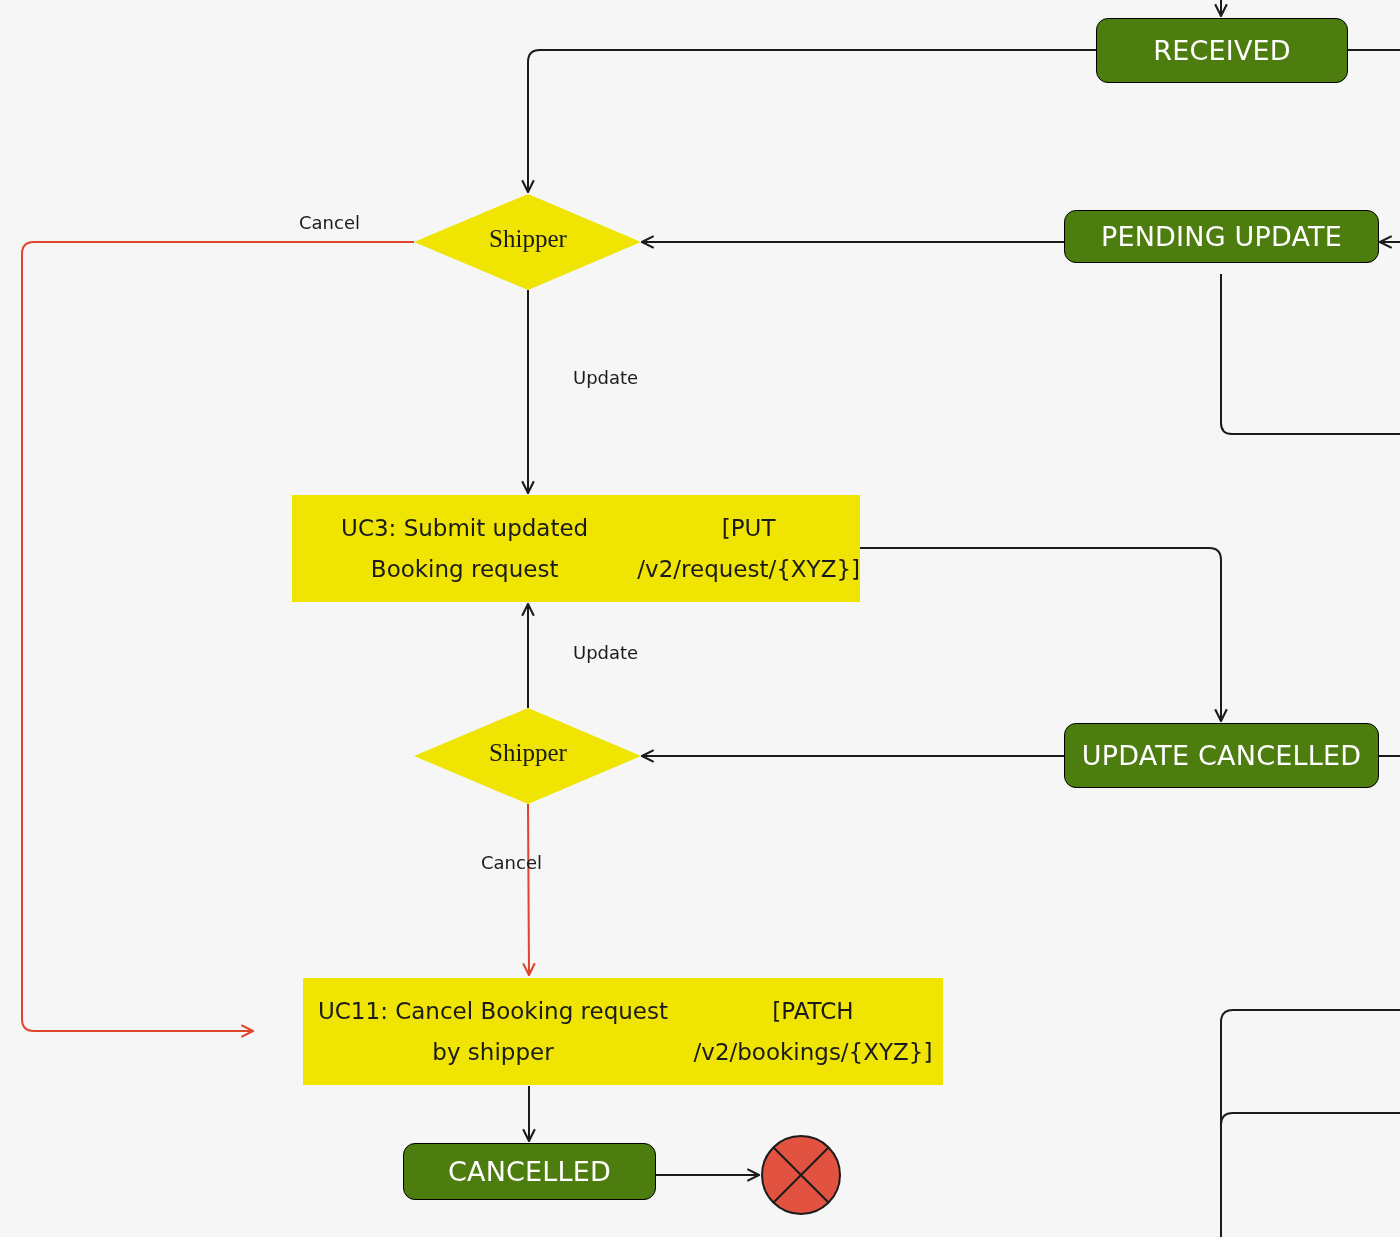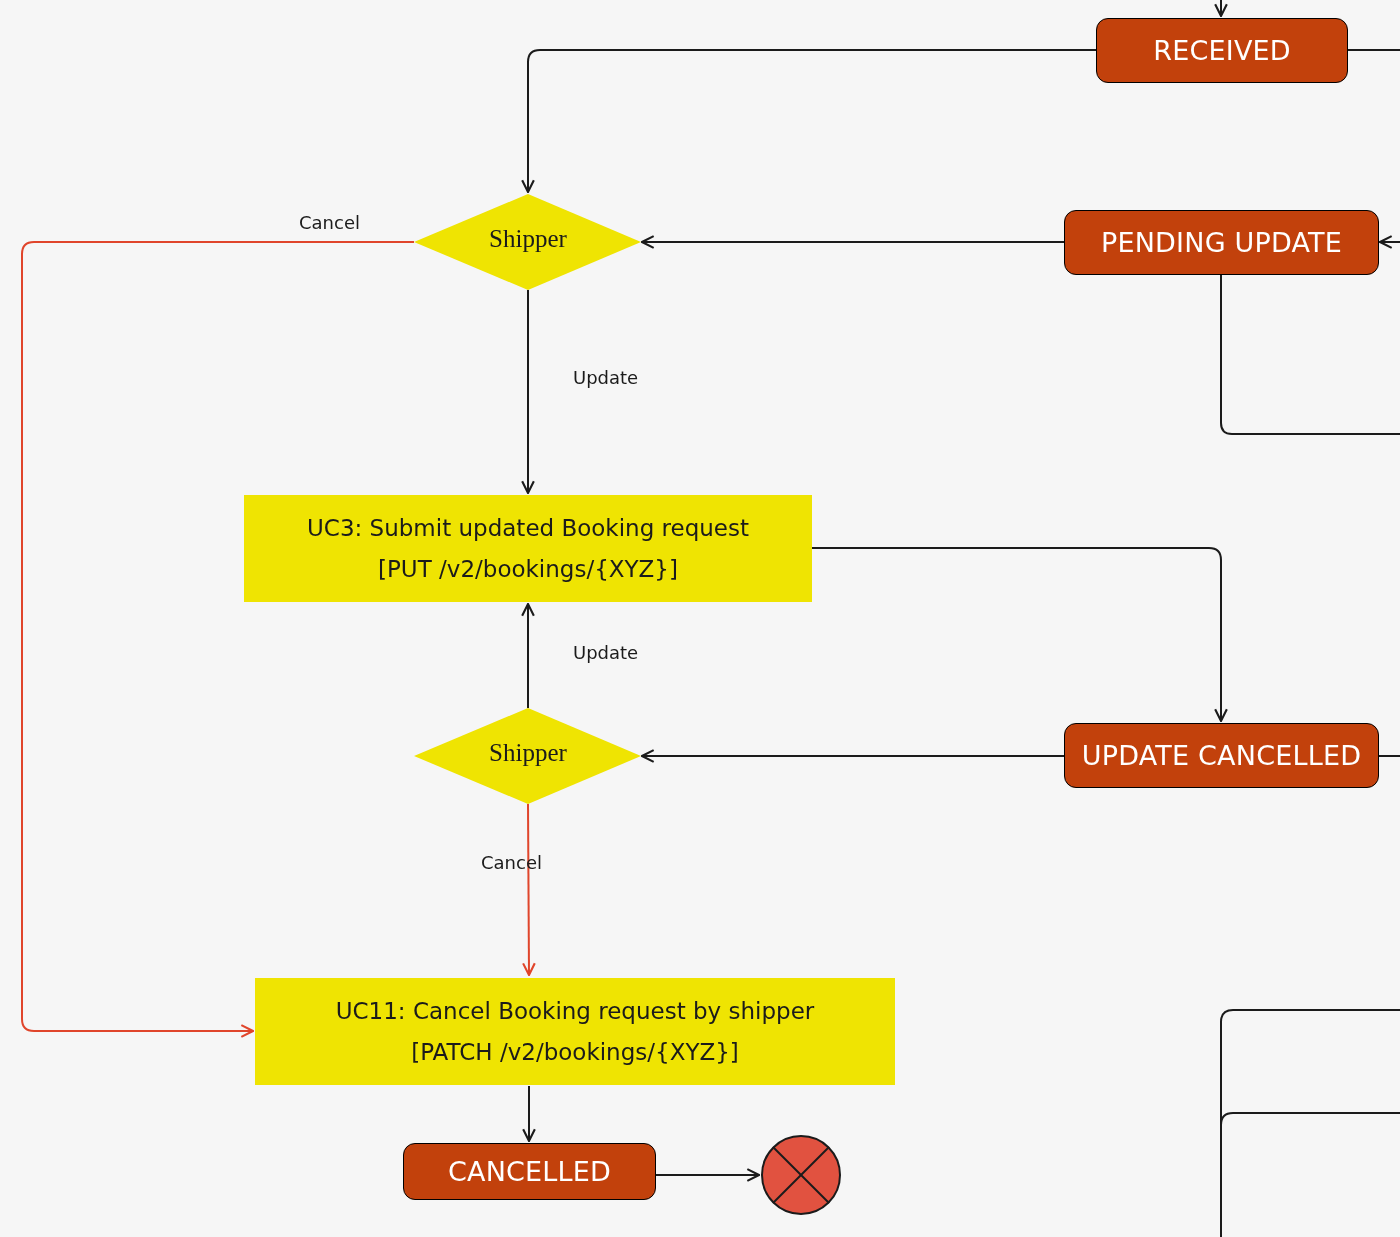--- a/index.html
+++ b/index.html
@@ -1,25 +1,25 @@
 <!DOCTYPE html>
 <html><head>
 <meta charset="utf-8">
 <style>
   html, body { margin:0; padding:0; }
   body { width:1400px; height:1237px; background:#f6f6f6; position:relative; overflow:hidden;
          font-family:"DejaVu Sans", sans-serif; }
   svg#canvas { position:absolute; left:0; top:0; }
-  .state { position:absolute; background:#c2410c; color:#ffffff; border-radius:12px;
+  .state { position:absolute; background:#4d7c0f; color:#ffffff; border-radius:12px;
            display:flex; align-items:center; justify-content:center;
            font-family:"DejaVu Sans", sans-serif; font-size:27px; letter-spacing:0.2px;
            box-sizing:border-box; border:1.5px solid #000; }
   .process { position:absolute; background:#efe402; color:#1b1b1b;
-             display:flex; flex-direction:column; align-items:center; justify-content:center;
-             font-family:"DejaVu Sans", sans-serif; font-size:23px; line-height:41px; text-align:center; }
+             display:flex; flex-direction:row; align-items:center; justify-content:center;
+             font-family:"DejaVu Sans", sans-serif; font-size:23px; line-height:41px; text-align:center;margin-left:48px; }
   .decision-label { position:absolute; font-family:Liberation Serif, serif; font-size:25px; color:#1b1b1b;
                     width:200px; text-align:center; }
   .edge-label { position:absolute; font-family:"DejaVu Sans", sans-serif; font-size:18px; color:#1b1b1b;margin-left:36px; }
 </style>
 </head>
 <body>
 
 <svg id="canvas" width="1400" height="1237">
   <defs>
     <marker id="arrowBlack" viewBox="0 0 12 12" refX="11" refY="6" markerWidth="14" markerHeight="14" orient="auto-start-reverse" markerUnits="userSpaceOnUse">
@@ -69,36 +69,36 @@
   <g>
     <circle cx="801" cy="1175" r="39" fill="#e15240" stroke="#1b1b1b" stroke-width="2"></circle>
     <line x1="773" y1="1147" x2="829" y2="1203" stroke="#1b1b1b" stroke-width="2"></line>
     <line x1="829" y1="1147" x2="773" y2="1203" stroke="#1b1b1b" stroke-width="2"></line>
   </g>
 </svg>
 
 <div class="state" style="left:1096px; top:18px; width:252px; height:65px;">
   <span>RECEIVED</span>
 </div>
-<div class="state" style="left:1064px; top:210px; width:315px; height:65px;">
+<div class="state" style="left:1064px; top:210px; width:315px; height:53px;">
   <span>PENDING UPDATE</span>
 </div>
 <div class="state" style="left:1064px; top:723px; width:315px; height:65px;">
   <span>UPDATE CANCELLED</span>
 </div>
 <div class="state" style="left:403px; top:1143px; width:253px; height:57px;">
   <span>CANCELLED</span>
 </div>
 
 <div class="decision-label" style="left:428px; top:225px;">Shipper</div>
 <div class="decision-label" style="left:428px; top:739px;">Shipper</div>
 
 <div class="process" style="left:244px; top:495px; width:568px; height:107px;">
   <div>UC3: Submit updated Booking request</div>
-  <div>[PUT /v2/bookings/{XYZ}]</div>
+  <div>[PUT /v2/request/{XYZ}]</div>
 </div>
 <div class="process" style="left:255px; top:978px; width:640px; height:107px;">
   <div>UC11: Cancel Booking request by shipper</div>
   <div>[PATCH /v2/bookings/{XYZ}]</div>
 </div>
 
 <div class="edge-label" style="left:263px; top:212px;">Cancel</div>
 <div class="edge-label" style="left:537px; top:367px;">Update</div>
 <div class="edge-label" style="left:537px; top:642px;">Update</div>
 <div class="edge-label" style="left:445px; top:852px;">Cancel</div>

